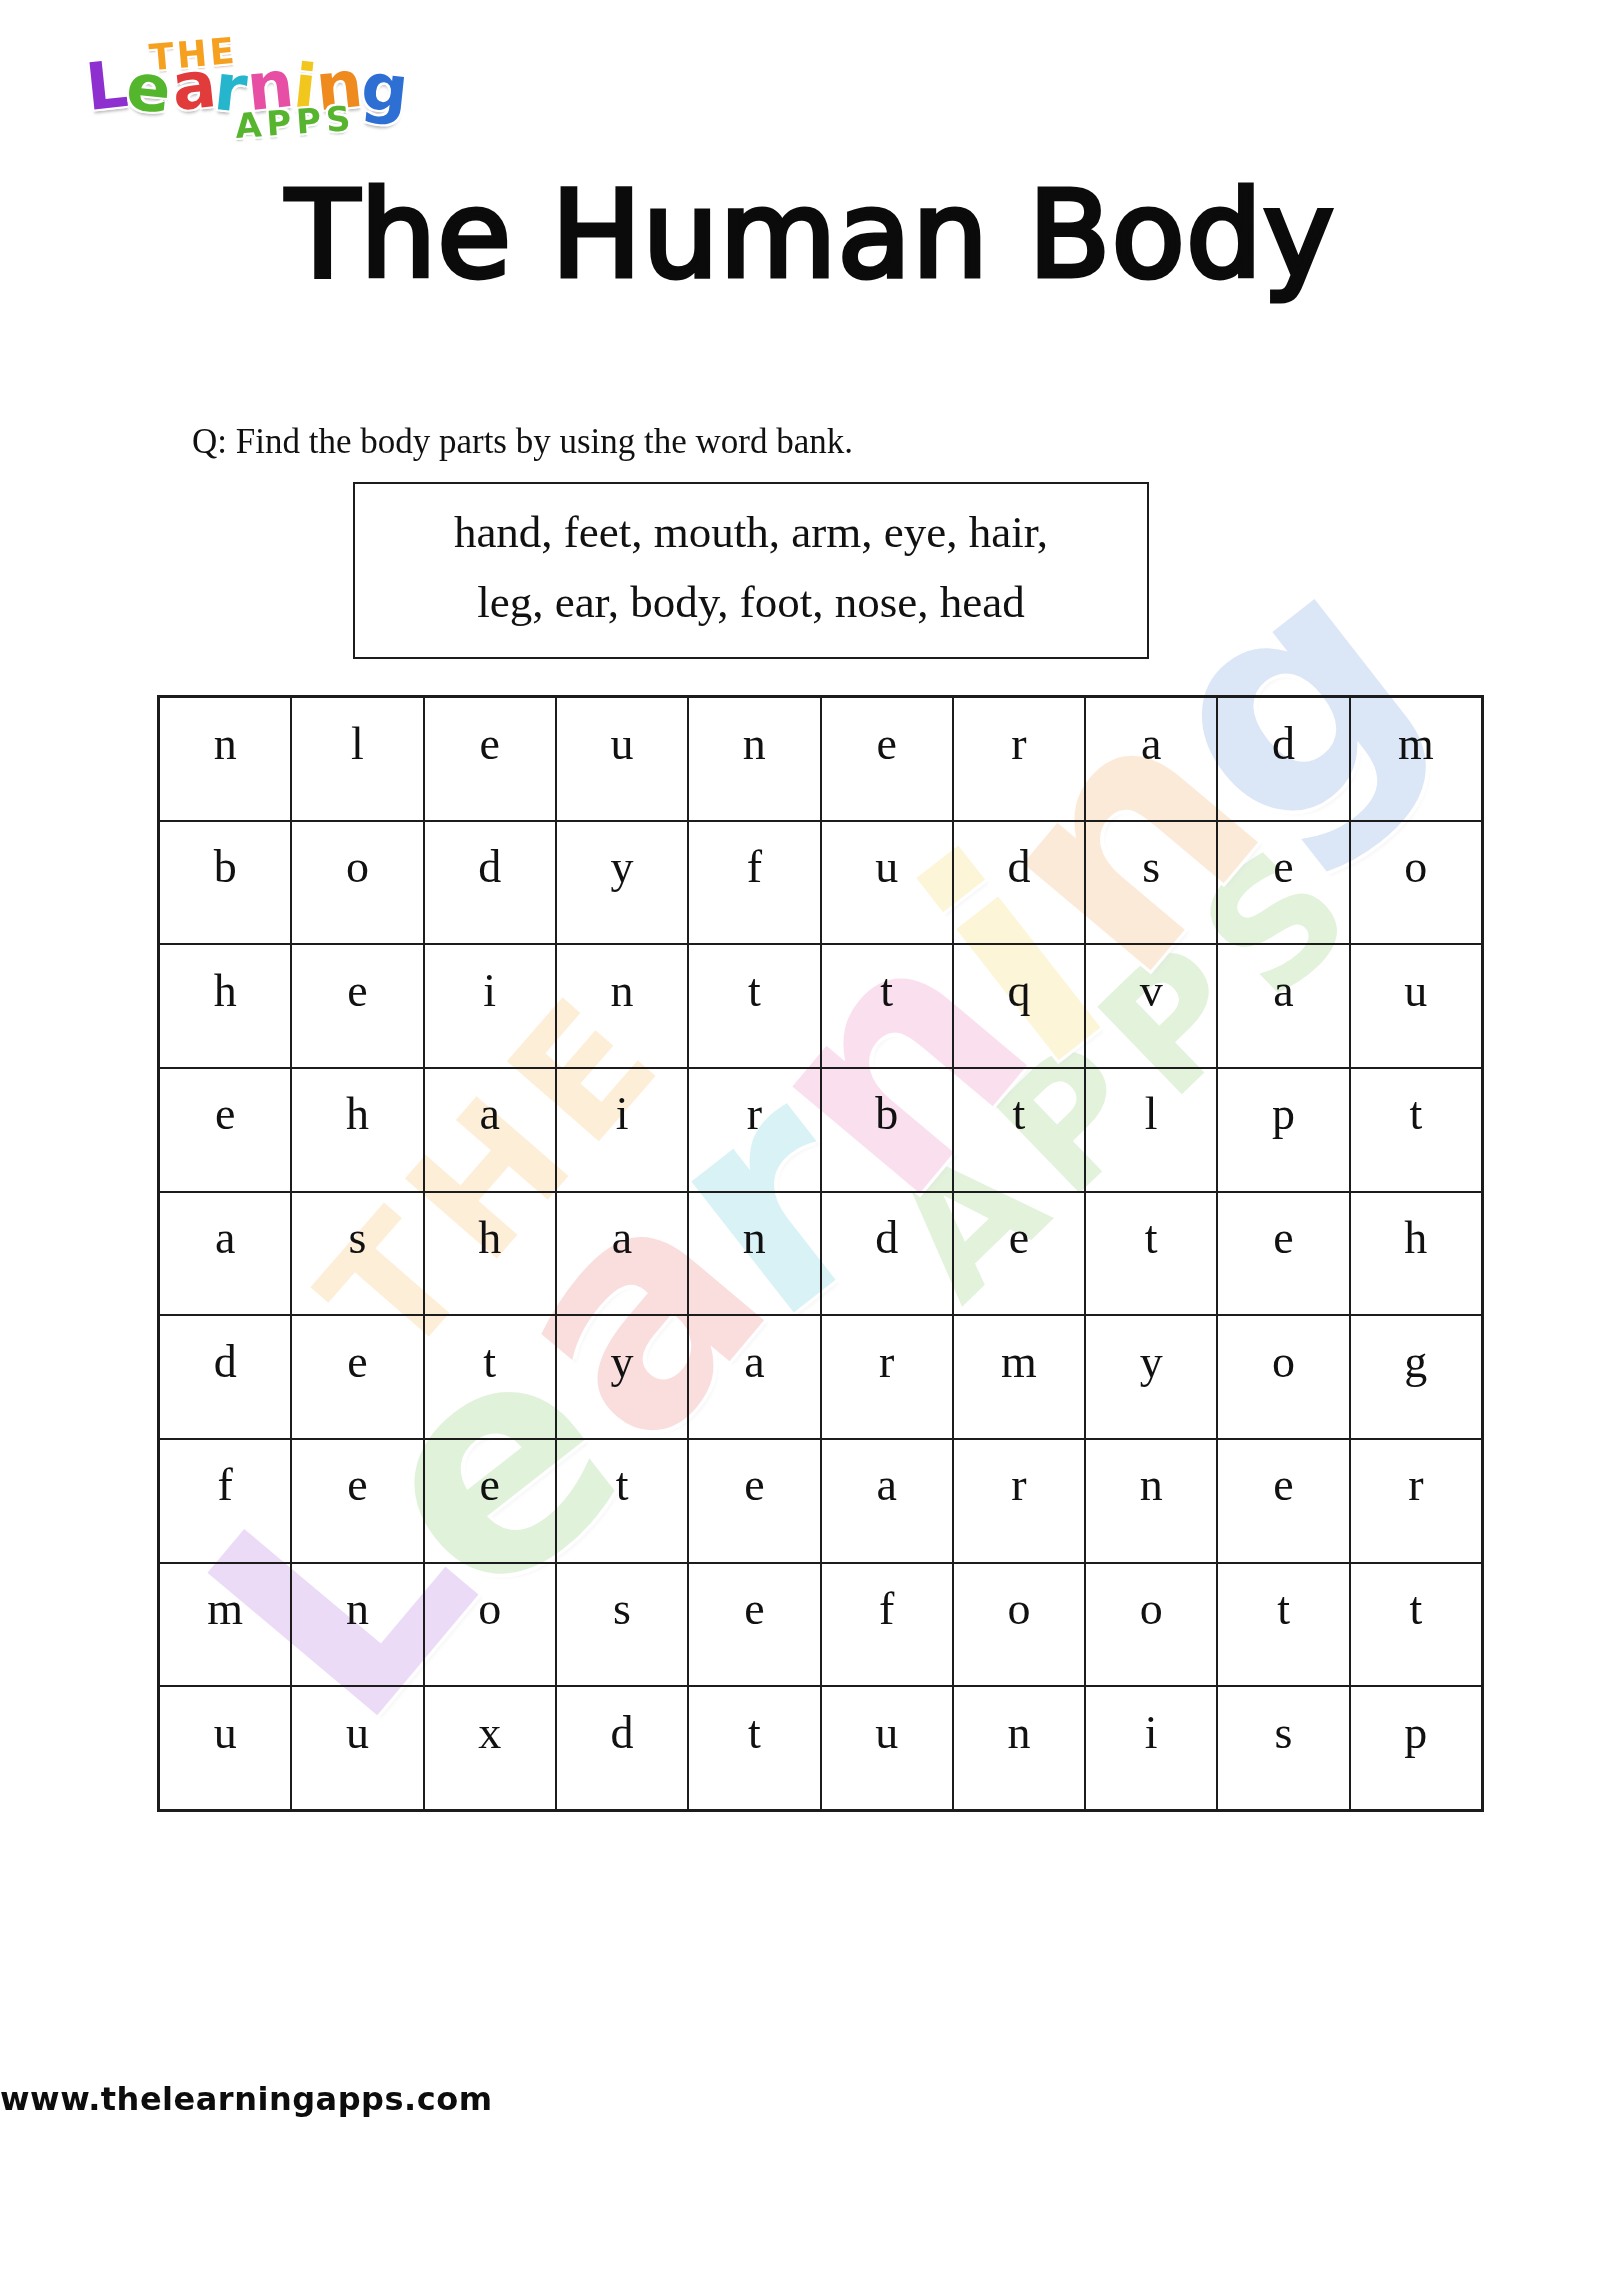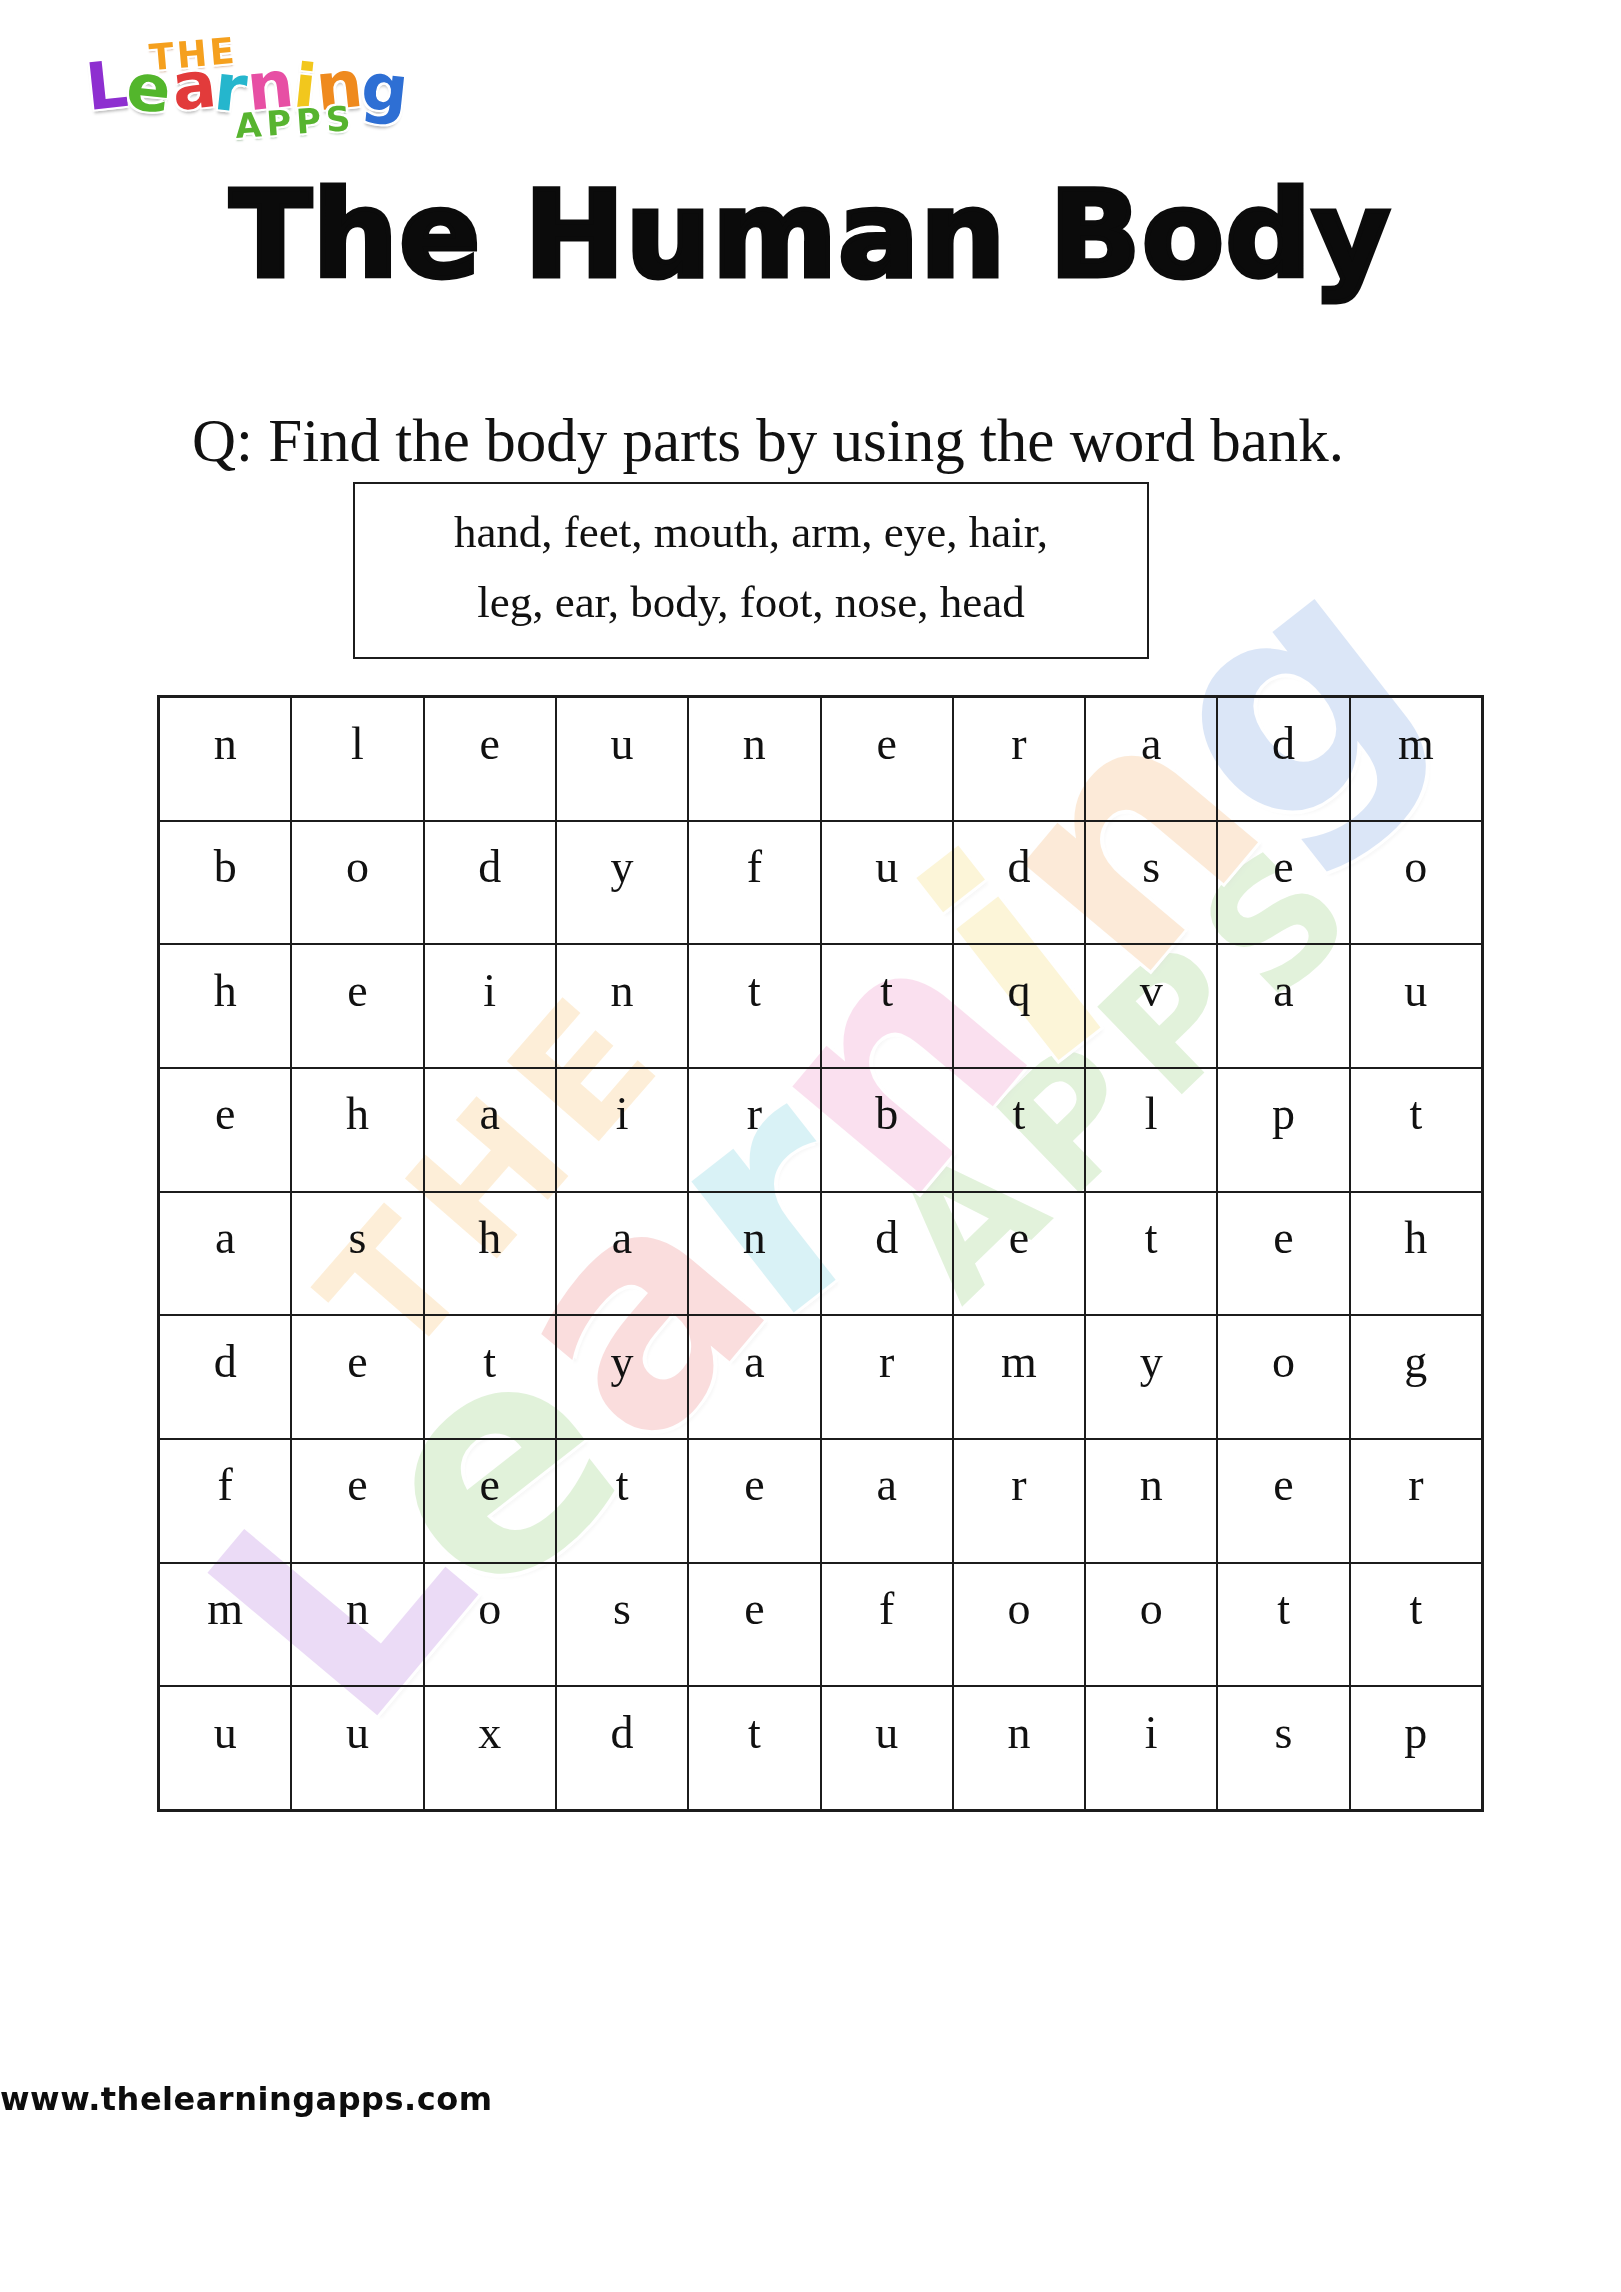--- a/index.html
+++ b/index.html
@@ -42,29 +42,29 @@
     text-shadow:-2px -2px 0 #fff,2px -2px 0 #fff,-2px 2px 0 #fff,2px 2px 0 #fff,0 2.9px 2px rgba(150,60,0,.35);}
   .logo .lg-learning{font-size:65px;margin-top:-11.8px;}
   .logo .lg-learning span{text-shadow:-2px -2px 0 #fff,2px -2px 0 #fff,-2px 2px 0 #fff,2px 2px 0 #fff,0 3.9px 2.9px rgba(40,40,40,.3);}
   .logo .lg-apps{font-size:34px;margin-left:149px;margin-top:-15.7px;letter-spacing:4.9px;transform:rotate(-4deg);
     text-shadow:-2px -2px 0 #fff,2px -2px 0 #fff,-2px 2px 0 #fff,2px 2px 0 #fff,0 2.9px 2px rgba(20,90,20,.35);}
   
   .page-title{
     position:absolute;top:165px;left:0;width:100%;
     margin:0;text-align:center;z-index:1;
     font-family:"DejaVu Sans", sans-serif;
-    font-weight:bold;
+    font-weight:normal;
     font-size:120px;
     letter-spacing:1px;
     color:#0b0b0b;
     -webkit-text-stroke:4.9px #0b0b0b;
   }
   .question{
-    position:absolute;left:192px;top:406px;z-index:1;
-    font-size:61px;
+    position:absolute;left:192px;top:422px;z-index:1;
+    font-size:35px;
   }
   
   .wordbank{
     position:absolute;left:353px;top:482px;width:796px;height:177px;
     box-sizing:border-box;
     border:2.9px solid #1c1c1c;
     z-index:1;
     text-align:center;
     font-size:45px;
     padding-top:12.7px;

